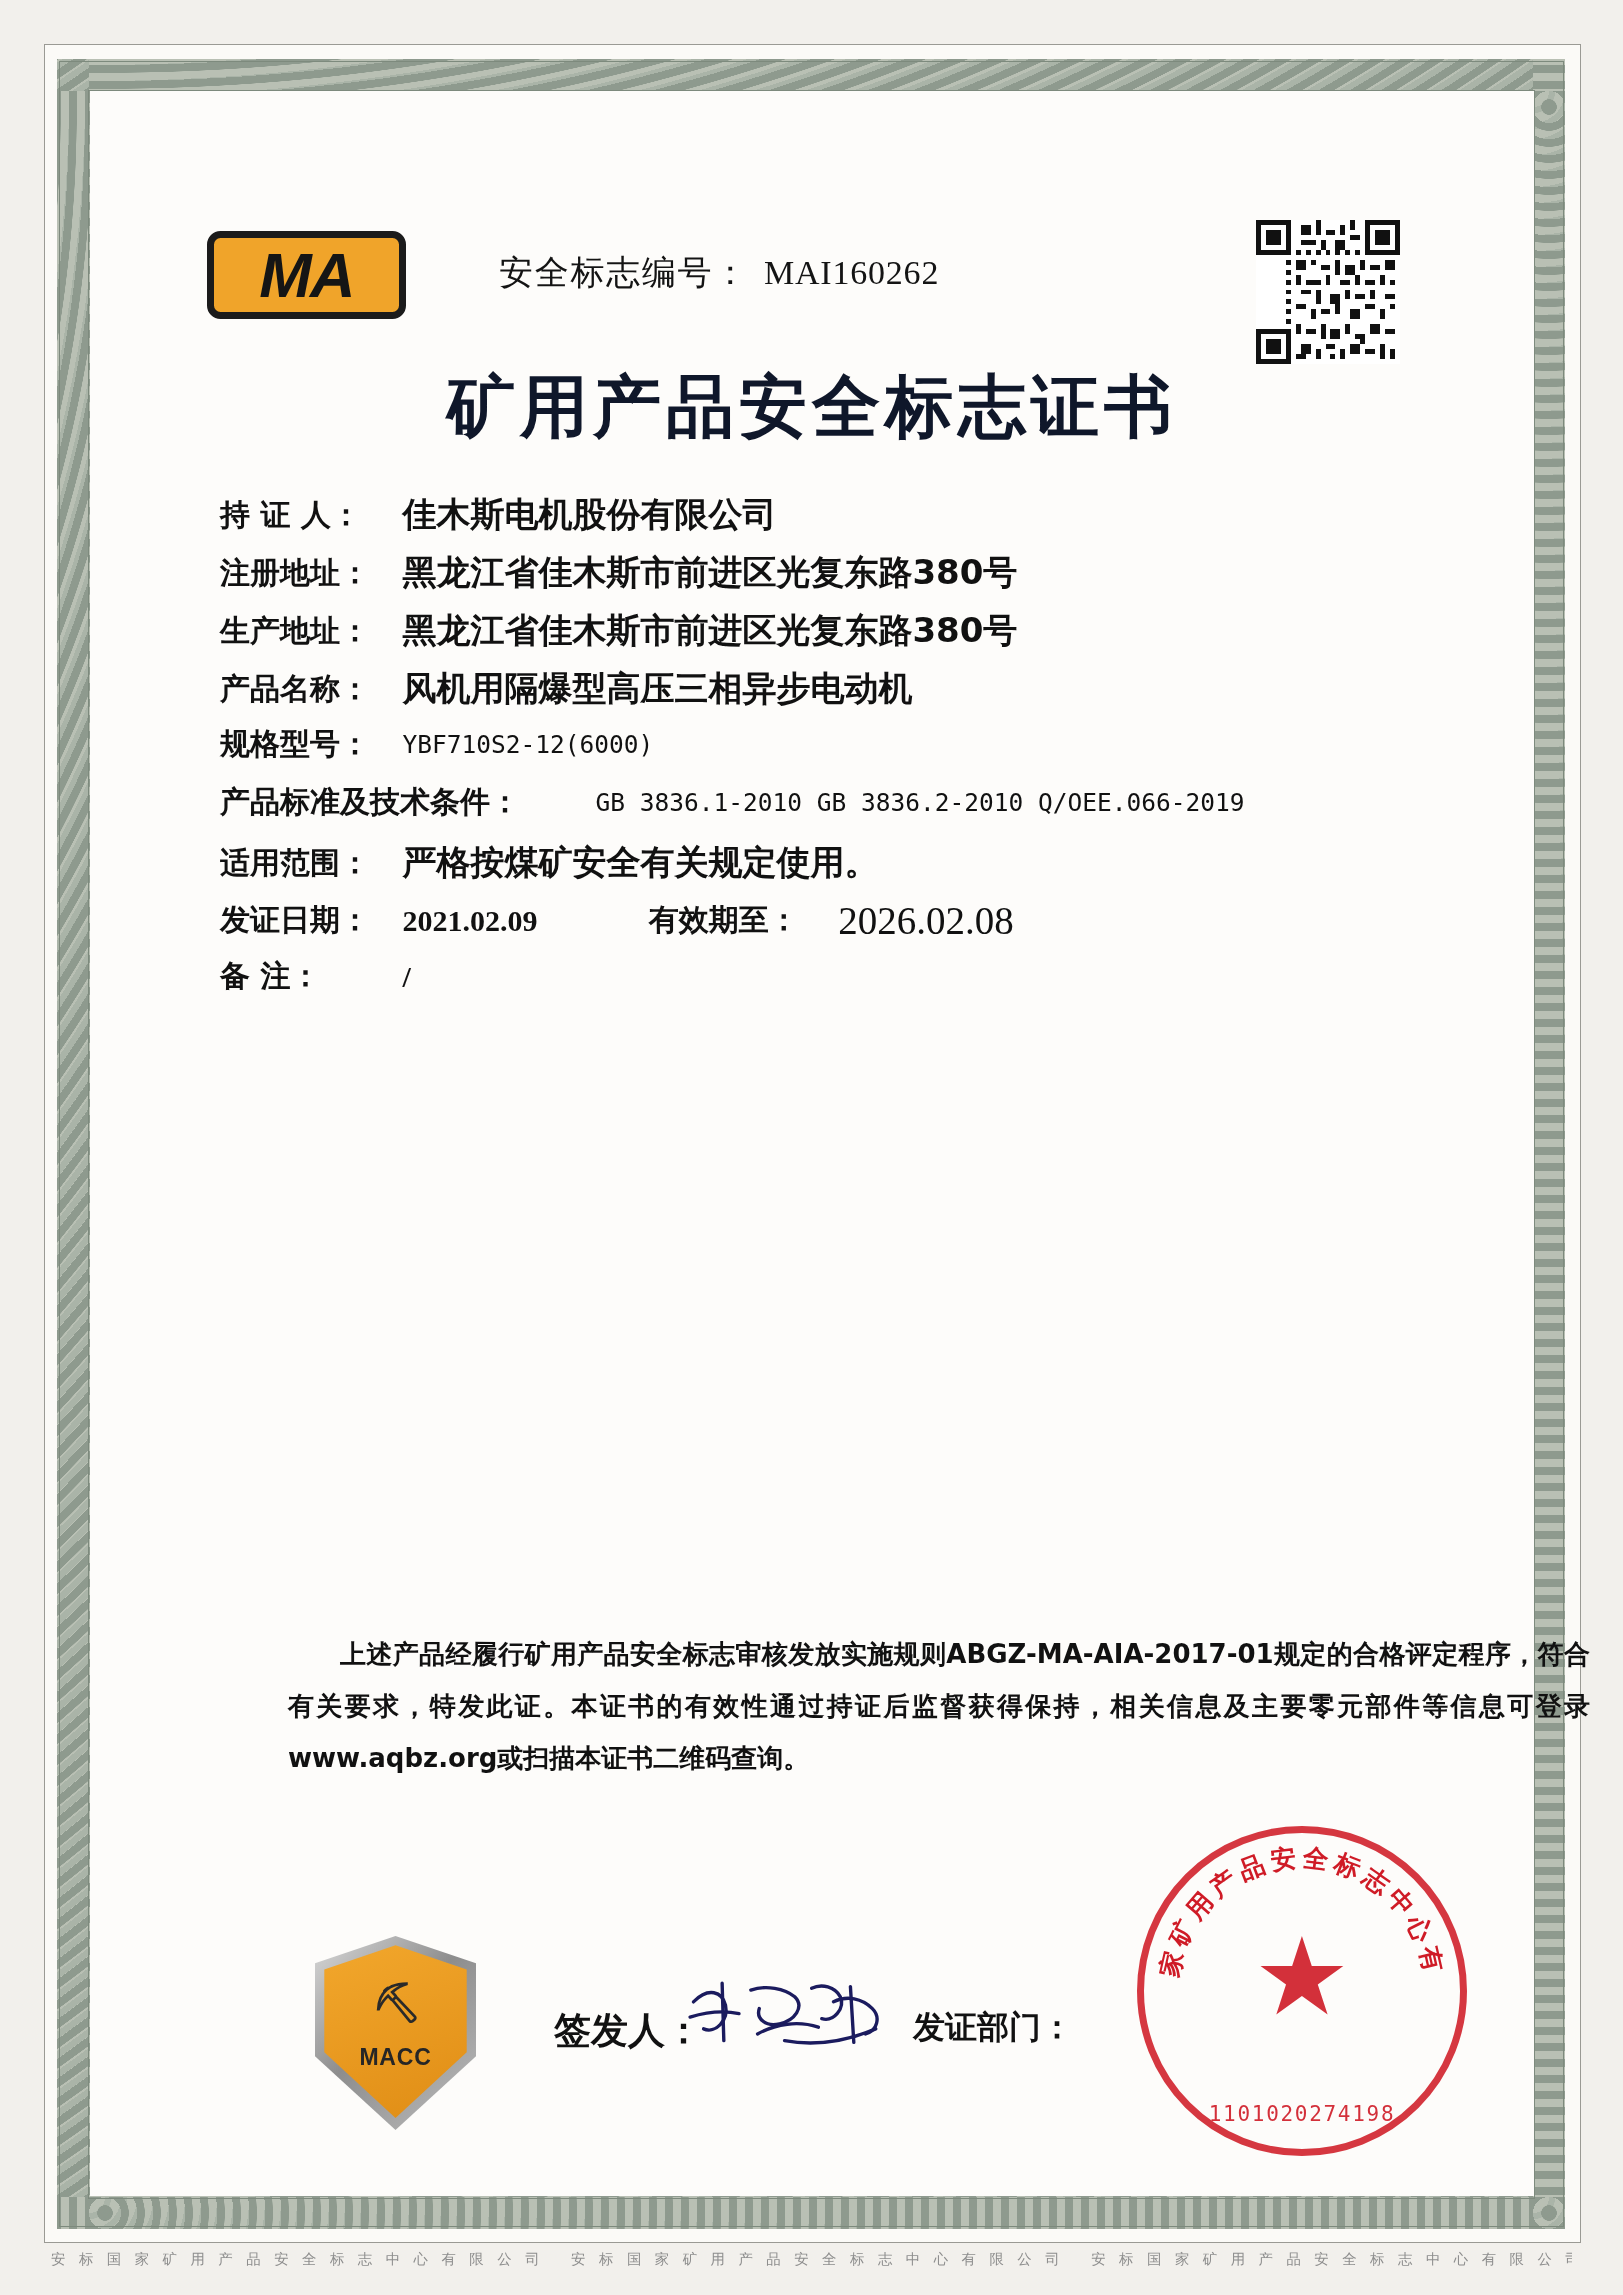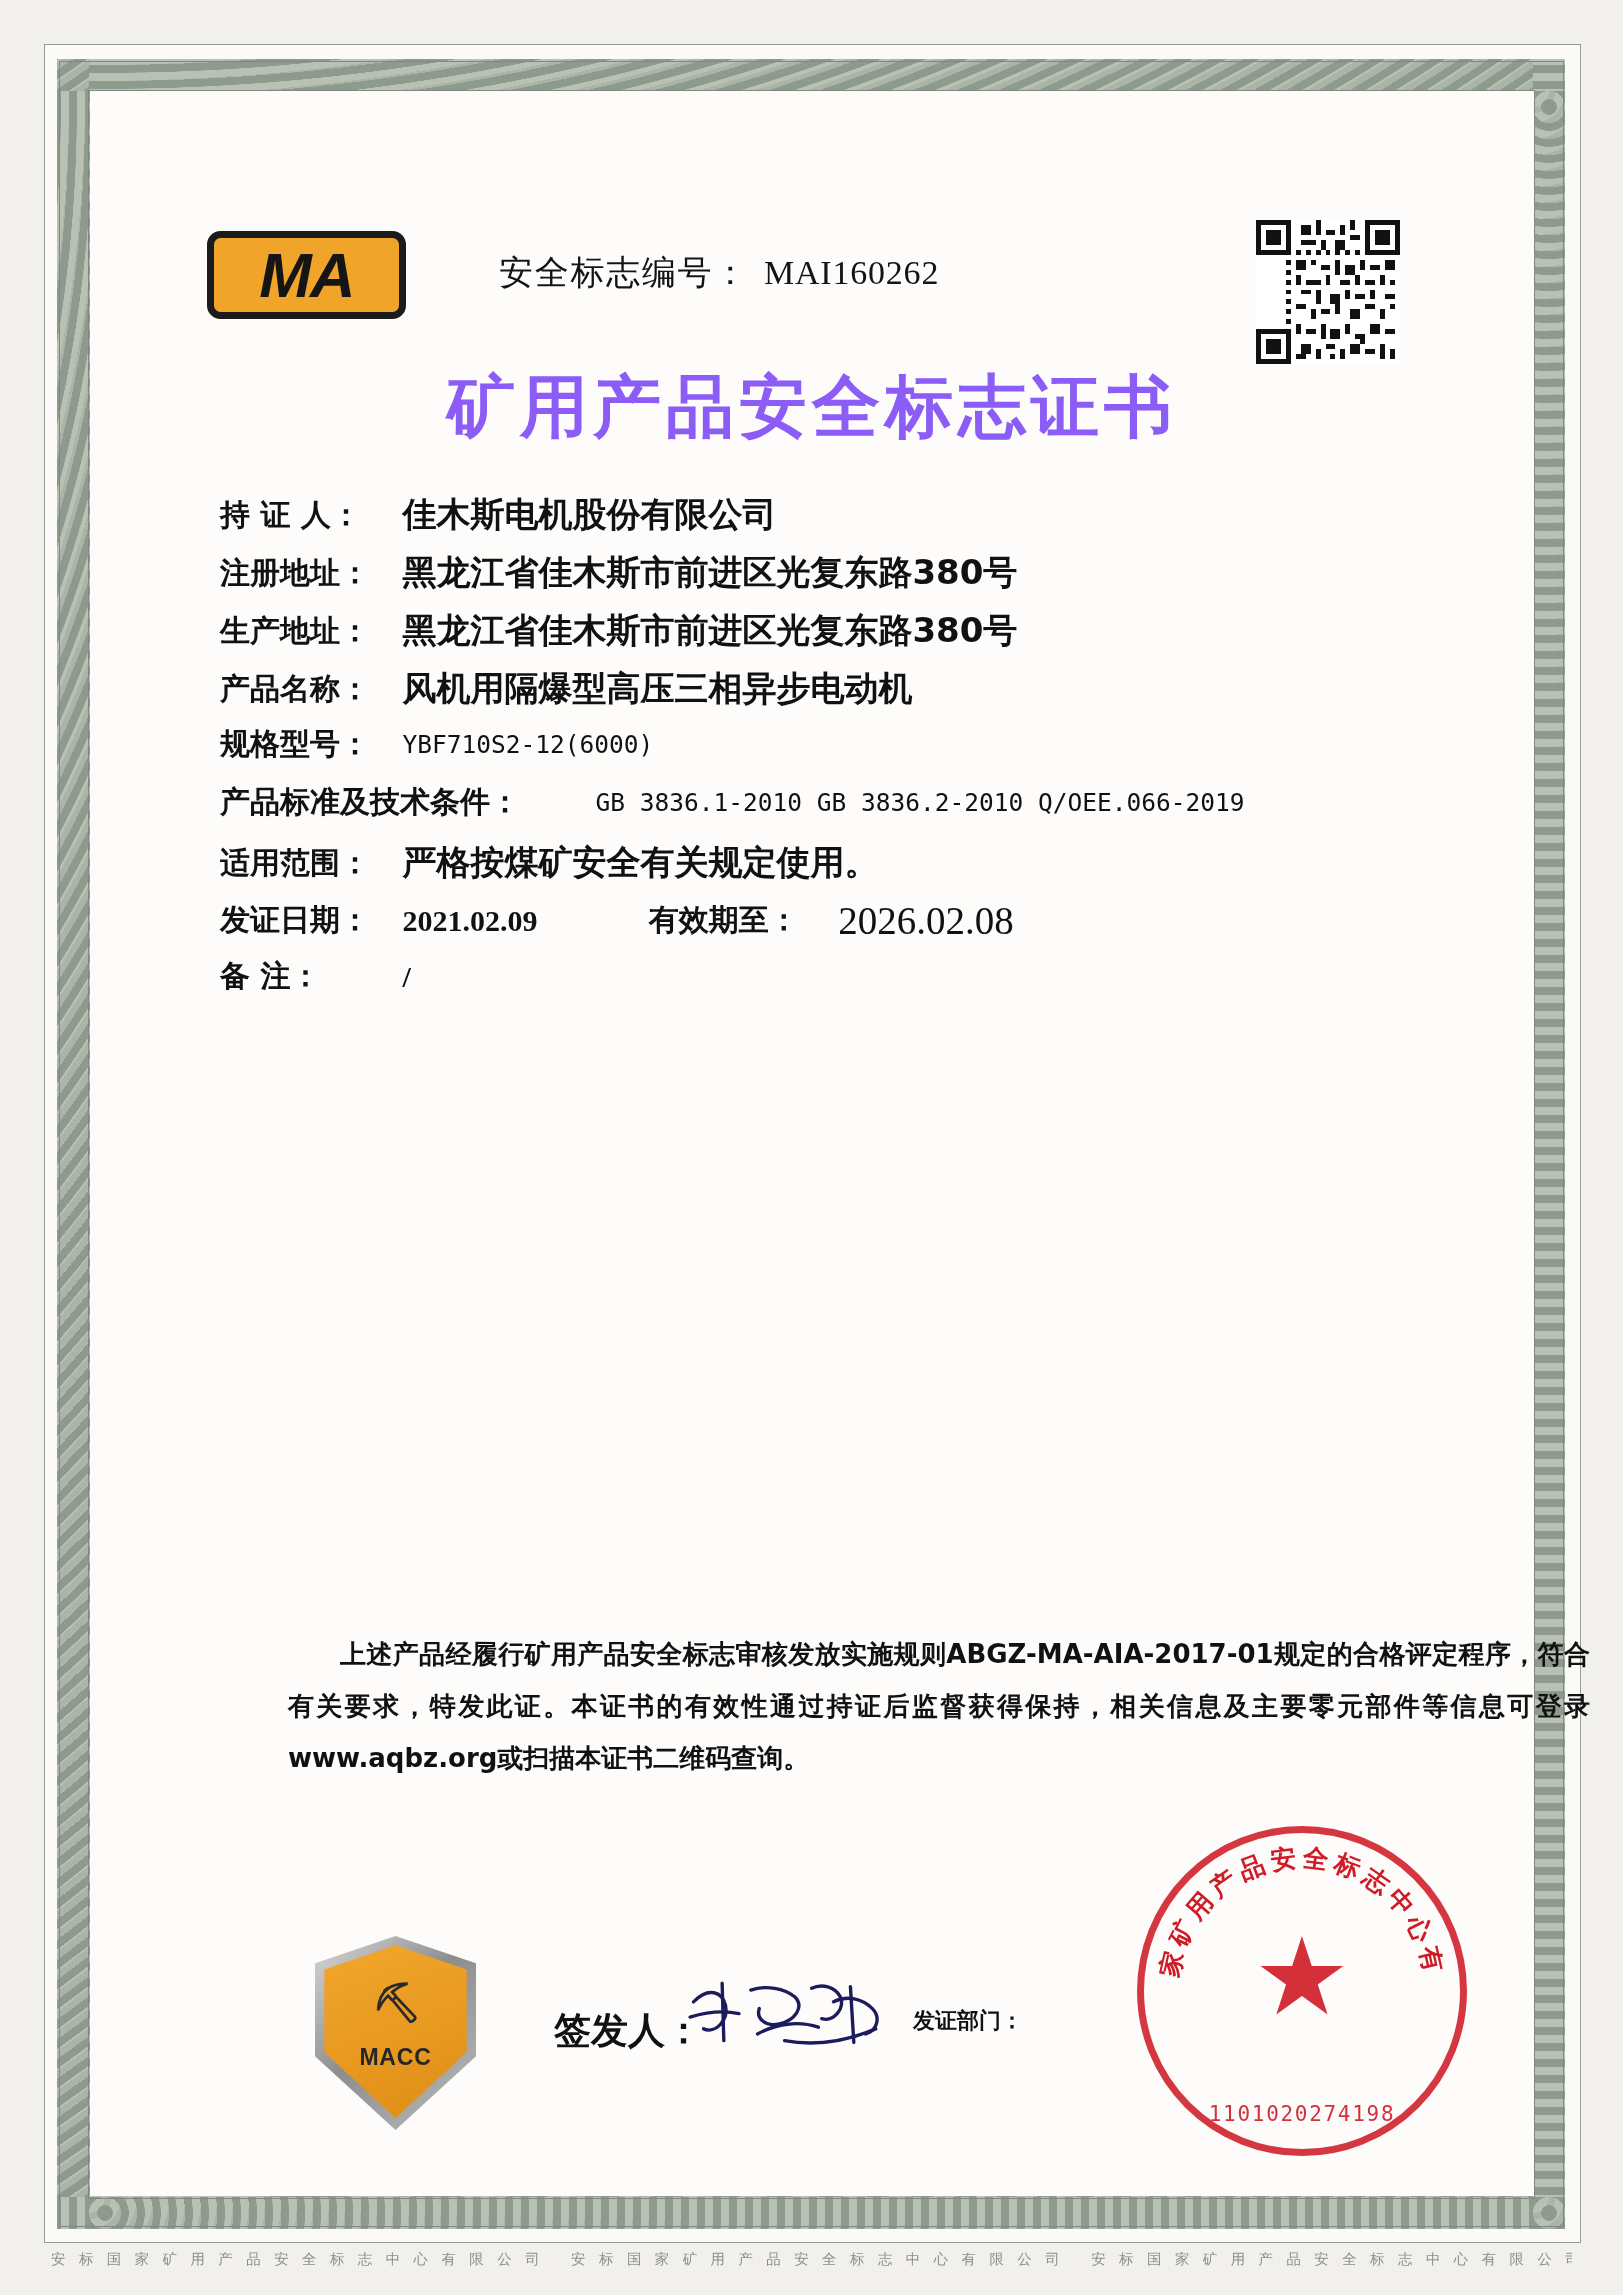--- a/index.html
+++ b/index.html
@@ -121,21 +121,21 @@
   
   .title {
     position: absolute;
     left: 0; right: 0;
     top: 235px;
     text-align: center;
     font-family: Liberation Sans, sans-serif;
     font-weight: bold;
     font-size: 68px;
     letter-spacing: 5px;
-    color: #8b5cf6;
+    color: #0f172a;
   }
 
   
   .fields {
     position: absolute;
     left: 93px;
     top: 365px;
     width: 1184px;
   }
   .field-row {
@@ -256,21 +256,21 @@
   .signature {
     position: absolute;
     left: 558px; top: 1841px;
     width: 211px; height: 93px;
   }
   .dept-label {
     position: absolute;
     left: 786px; top: 1879px;
     font-family: "DejaVu Sans", sans-serif;
     font-weight: bold;
-    font-size: 22px;
+    font-size: 32px;
     color: #111;
   }
 
   
   .seal {
     position: absolute;
     left: 1010px; top: 1699px;
     width: 330px; height: 330px;
   }
   .seal-ring {

